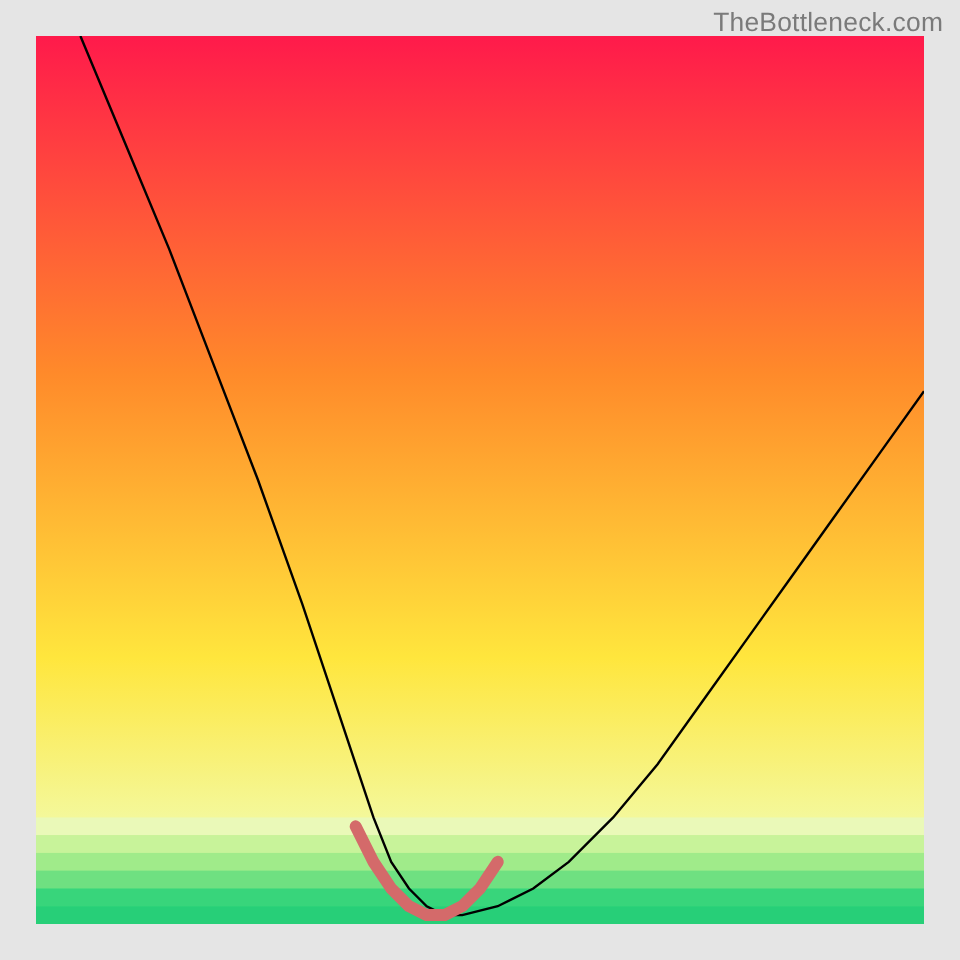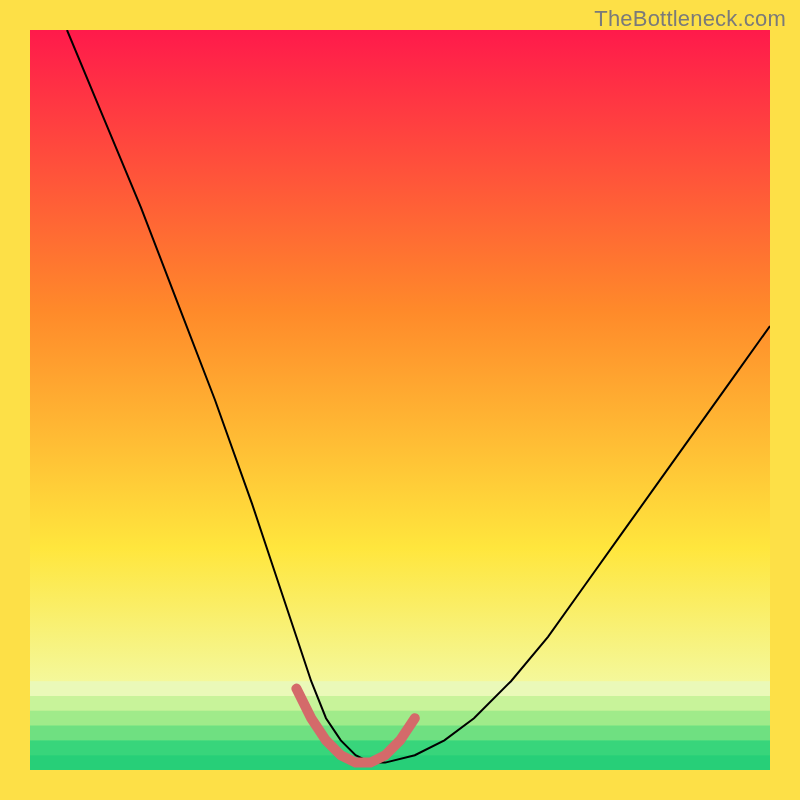--- a/index.html
+++ b/index.html
@@ -8,21 +8,21 @@
     width: 800px;
     height: 800px;
     background: #000;
     font-family: Arial, Helvetica, sans-serif;
     overflow: hidden;
   }
   .frame {
     position: absolute;
     left: 0; top: 0;
     width: 800px; height: 800px;
-    background: #fde047;
+    background: #e5e5e5;
   }
   .plot {
     position: absolute;
     left: 30px;
     top: 30px;
     width: 740px;
     height: 740px;
   }
   .watermark {
     position: absolute;

